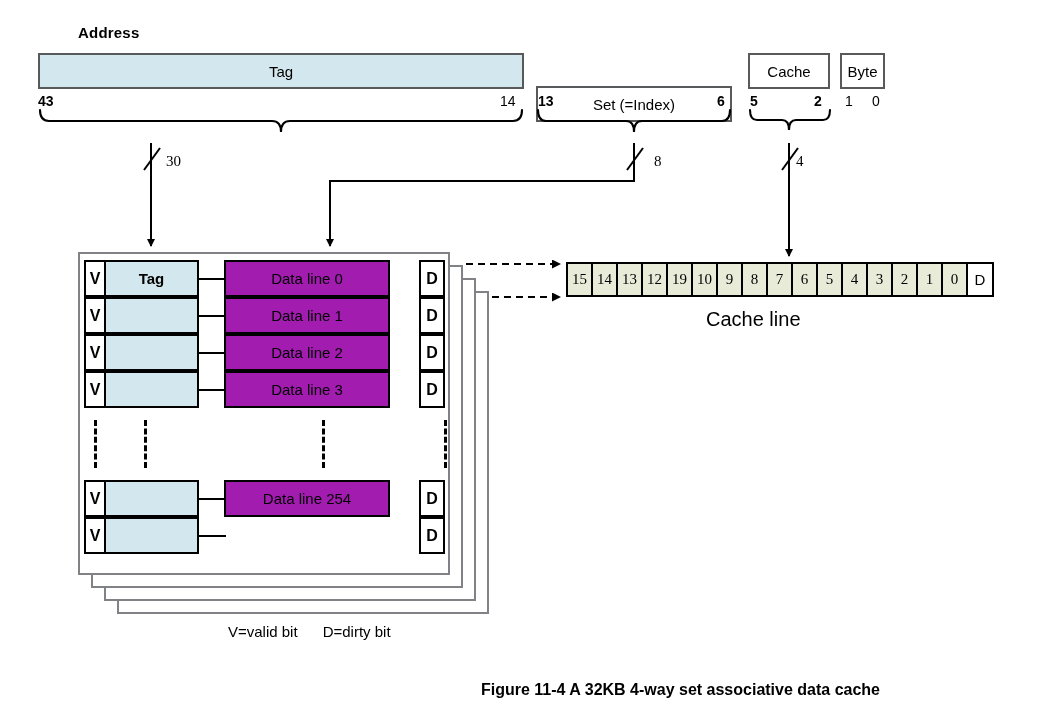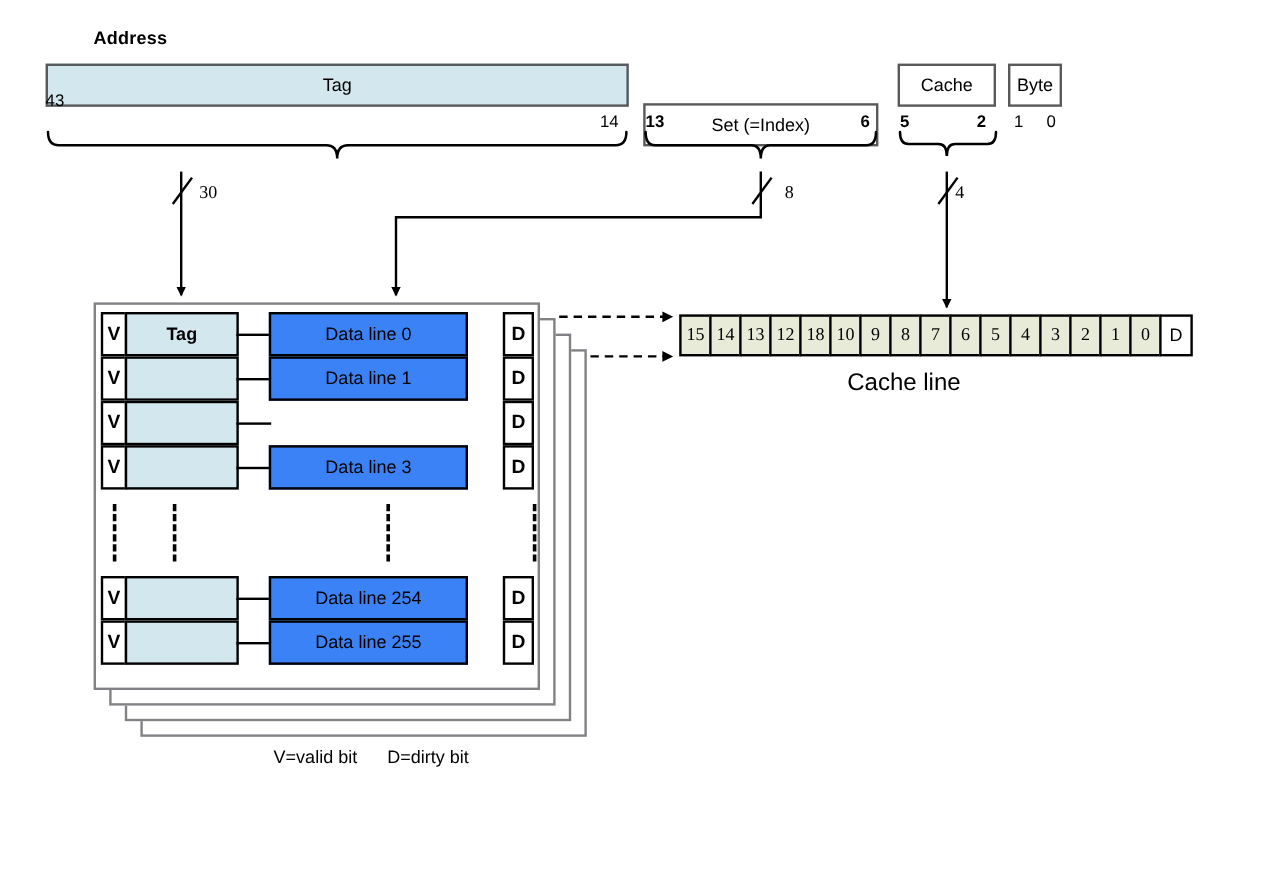--- a/index.html
+++ b/index.html
@@ -104,21 +104,21 @@
     border: 2px solid #000000;
     display: flex;
     align-items: center;
     justify-content: center;
     font-size: 15px;
     height: 37px;
     background: #ffffff;
   }
   .cell.v { left: 0px;  width: 22px; font-weight: bold; font-size: 16px; }
   .cell.tagcell { left: 20px; width: 95px; background: #d3e8ee; font-weight: bold; }
-  .cell.data { left: 140px; width: 166px; background: #3b82f6; }
+  .cell.data { left: 140px; width: 166px; background: #a21caf; }
   .cell.d { left: 335px; width: 26px; font-weight: bold; font-size: 16px; }
 
   
   .stub {
     position: absolute;
     left: 113px;
     width: 29px;
     height: 0;
     border-top: 2px solid #000;
   }
@@ -186,21 +186,21 @@
   <div class="field-box" id="set-field">
     <span>Set (=Index)</span>
   </div>
   <div class="field-box" id="word-field">
     <span>Cache</span>
   </div>
   <div class="field-box" id="byte-field">
     <span>Byte</span>
   </div>
 
-  <div class="bit-num" style="left:38px;  top:76px;">43</div>
+  <div class="bit-num" style="left:38px;  top:94px;font-weight:bold;">43</div>
   <div class="bit-num" style="left:500px; top:94px;">14</div>
 
   <div class="bit-num b" style="left:538px; top:94px;">13</div>
   <div class="bit-num b" style="left:717px; top:94px;">6</div>
 
   <div class="bit-num b" style="left:750px; top:94px;">5</div>
   <div class="bit-num b" style="left:814px; top:94px;">2</div>
 
   <div class="bit-num" style="left:845px; top:94px;">1</div>
   <div class="bit-num" style="left:872px; top:94px;">0</div>
@@ -270,20 +270,21 @@
         <div class="cell tagcell"></div>
         <div class="stub" style="top:18px;"></div>
         <div class="cell data">Data line 1</div>
         <div class="cell d">D</div>
       </div>
 
       <div class="row" style="top:82px;">
         <div class="cell v">V</div>
         <div class="cell tagcell"></div>
         <div class="stub" style="top:18px;"></div>
+        <div class="cell data">Data line 2</div>
         <div class="cell d">D</div>
       </div>
 
       <div class="row" style="top:119px;">
         <div class="cell v">V</div>
         <div class="cell tagcell"></div>
         <div class="stub" style="top:18px;"></div>
         <div class="cell data">Data line 3</div>
         <div class="cell d">D</div>
       </div>
@@ -298,44 +299,44 @@
         <div class="cell tagcell"></div>
         <div class="stub" style="top:18px;"></div>
         <div class="cell data">Data line 254</div>
         <div class="cell d">D</div>
       </div>
 
       <div class="row" style="top:265px;">
         <div class="cell v">V</div>
         <div class="cell tagcell"></div>
         <div class="stub" style="top:18px;"></div>
-        <div class="cell data">Data line 255</div>
         <div class="cell d">D</div>
       </div>
 
     </div>
   </div>
 
   <div id="cacheline">
       <div class="cl-cell w2">15</div>
       <div class="cl-cell w2">14</div>
       <div class="cl-cell w2">13</div>
       <div class="cl-cell w2">12</div>
-      <div class="cl-cell w2">18</div>
+      <div class="cl-cell w2">19</div>
       <div class="cl-cell w2">10</div>
       <div class="cl-cell w1">9</div>
       <div class="cl-cell w1">8</div>
       <div class="cl-cell w1">7</div>
       <div class="cl-cell w1">6</div>
       <div class="cl-cell w1">5</div>
       <div class="cl-cell w1">4</div>
       <div class="cl-cell w1">3</div>
       <div class="cl-cell w1">2</div>
       <div class="cl-cell w1">1</div>
       <div class="cl-cell w1">0</div>
       <div class="cl-cell dbit">D</div>
     </div>
   <div class="abs" id="cacheline-label">Cache line</div>
 
   <div class="abs" id="legend">V=valid bit      D=dirty bit</div>
 
+  <div class="abs" id="caption">Figure 11-4 A 32KB 4-way set associative data cache</div>
 
 </div>
 
 </body></html>

